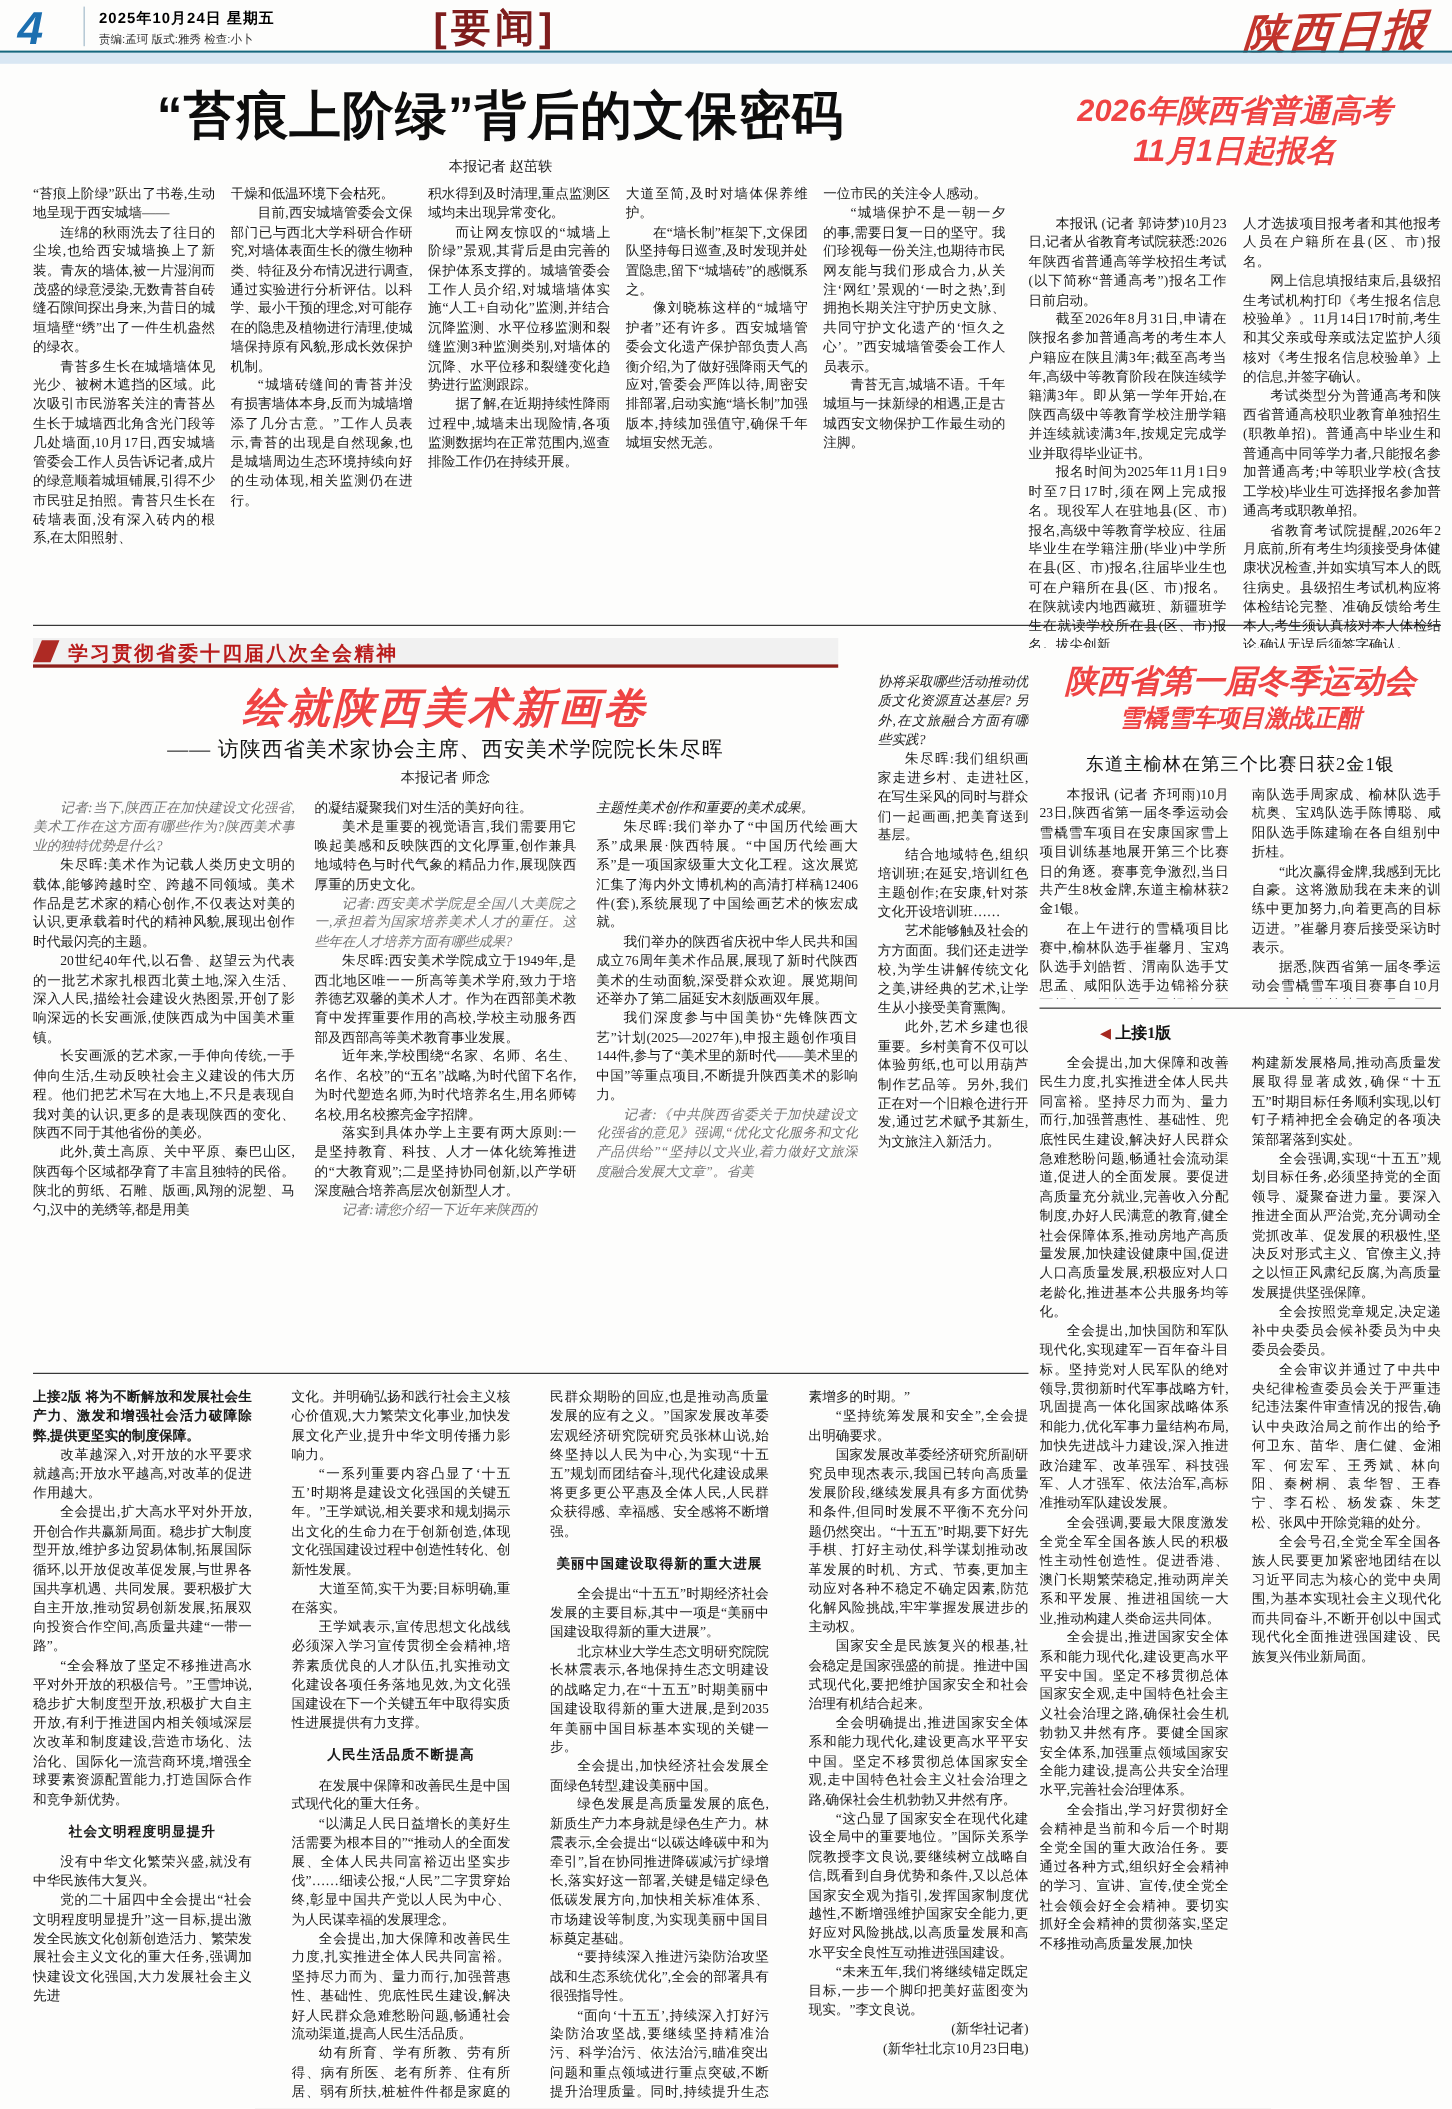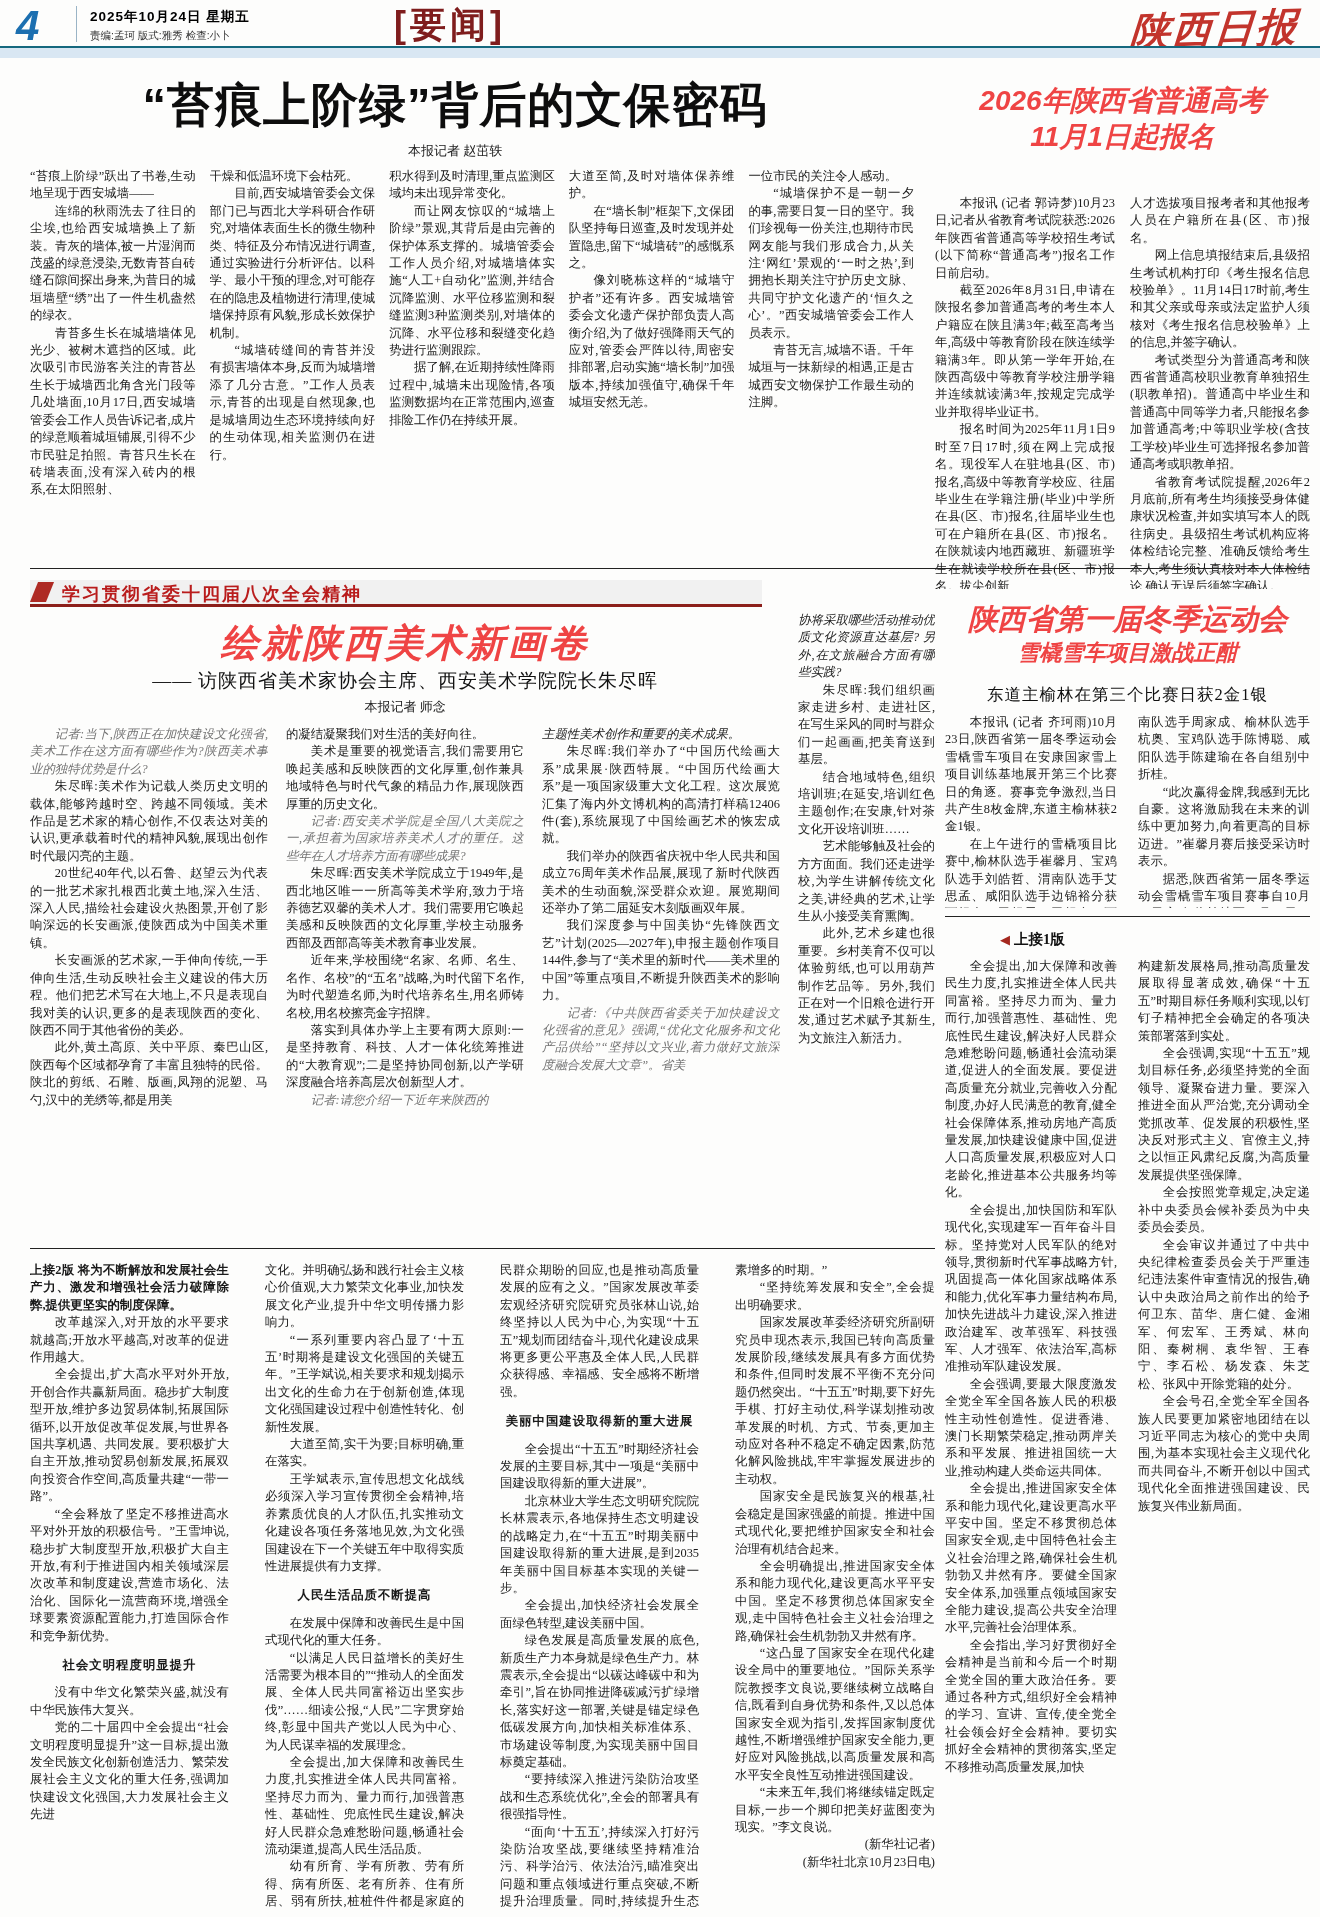--- a/index.html
+++ b/index.html
@@ -144,21 +144,21 @@
           <p class="b-q">记者:当下,陕西正在加快建设文化强省,美术工作在这方面有哪些作为?陕西美术事业的独特优势是什么?</p>
           <p class="b-p">朱尽晖:美术作为记载人类历史文明的载体,能够跨越时空、跨越不同领域。美术作品是艺术家的精心创作,不仅表达对美的认识,更承载着时代的精神风貌,展现出创作时代最闪亮的主题。</p>
           <p class="b-p">20世纪40年代,以石鲁、赵望云为代表的一批艺术家扎根西北黄土地,深入生活、深入人民,描绘社会建设火热图景,开创了影响深远的长安画派,使陕西成为中国美术重镇。</p>
           <p class="b-p">长安画派的艺术家,一手伸向传统,一手伸向生活,生动反映社会主义建设的伟大历程。他们把艺术写在大地上,不只是表现自我对美的认识,更多的是表现陕西的变化、陕西不同于其他省份的美必。</p>
           <p class="b-p">此外,黄土高原、关中平原、秦巴山区,陕西每个区域都孕育了丰富且独特的民俗。陕北的剪纸、石雕、版画,凤翔的泥塑、马勺,汉中的羌绣等,都是用美</p>
         </div>
       <div class="col" style="width:238px;">
           <p class="b-c">的凝结凝聚我们对生活的美好向往。</p>
           <p class="b-p">美术是重要的视觉语言,我们需要用它唤起美感和反映陕西的文化厚重,创作兼具地域特色与时代气象的精品力作,展现陕西厚重的历史文化。</p>
           <p class="b-q">记者:西安美术学院是全国八大美院之一,承担着为国家培养美术人才的重任。这些年在人才培养方面有哪些成果?</p>
-          <p class="b-p">朱尽晖:西安美术学院成立于1949年,是西北地区唯一一所高等美术学府,致力于培养德艺双馨的美术人才。我们需要用它唤起美感和反映陕西的文化厚重,学校主动服务西部及西部高等美术教育事业发展。</p>
+          <p class="b-p">朱尽晖:西安美术学院成立于1949年,是西北地区唯一一所高等美术学府,致力于培养德艺双馨的美术人才。作为在西部美术教育中发挥重要作用的高校,学校主动服务西部及西部高等美术教育事业发展。</p>
           <p class="b-p">近年来,学校围绕“名家、名师、名生、名作、名校”的“五名”战略,为时代留下名作,为时代塑造名师,为时代培养名生,用名师铸名校,用名校擦亮金字招牌。</p>
           <p class="b-p">落实到具体办学上主要有两大原则:一是坚持教育、科技、人才一体化统筹推进的“大教育观”;二是坚持协同创新,以产学研深度融合培养高层次创新型人才。</p>
           <p class="b-q">记者:请您介绍一下近年来陕西的</p>
         </div>
       <div class="col" style="width:238px;">
           <p class="b-qc">主题性美术创作和重要的美术成果。</p>
           <p class="b-p">朱尽晖:我们举办了“中国历代绘画大系”成果展·陕西特展。“中国历代绘画大系”是一项国家级重大文化工程。这次展览汇集了海内外文博机构的高清打样稿12406件(套),系统展现了中国绘画艺术的恢宏成就。</p>
           <p class="b-p">我们举办的陕西省庆祝中华人民共和国成立76周年美术作品展,展现了新时代陕西美术的生动面貌,深受群众欢迎。展览期间还举办了第二届延安木刻版画双年展。</p>
           <p class="b-p">我们深度参与中国美协“先锋陕西文艺”计划(2025—2027年),申报主题创作项目144件,参与了“美术里的新时代——美术里的中国”等重点项目,不断提升陕西美术的影响力。</p>
           <p class="b-q">记者:《中共陕西省委关于加快建设文化强省的意见》强调,“优化文化服务和文化产品供给”“坚持以文兴业,着力做好文旅深度融合发展大文章”。省美</p>

